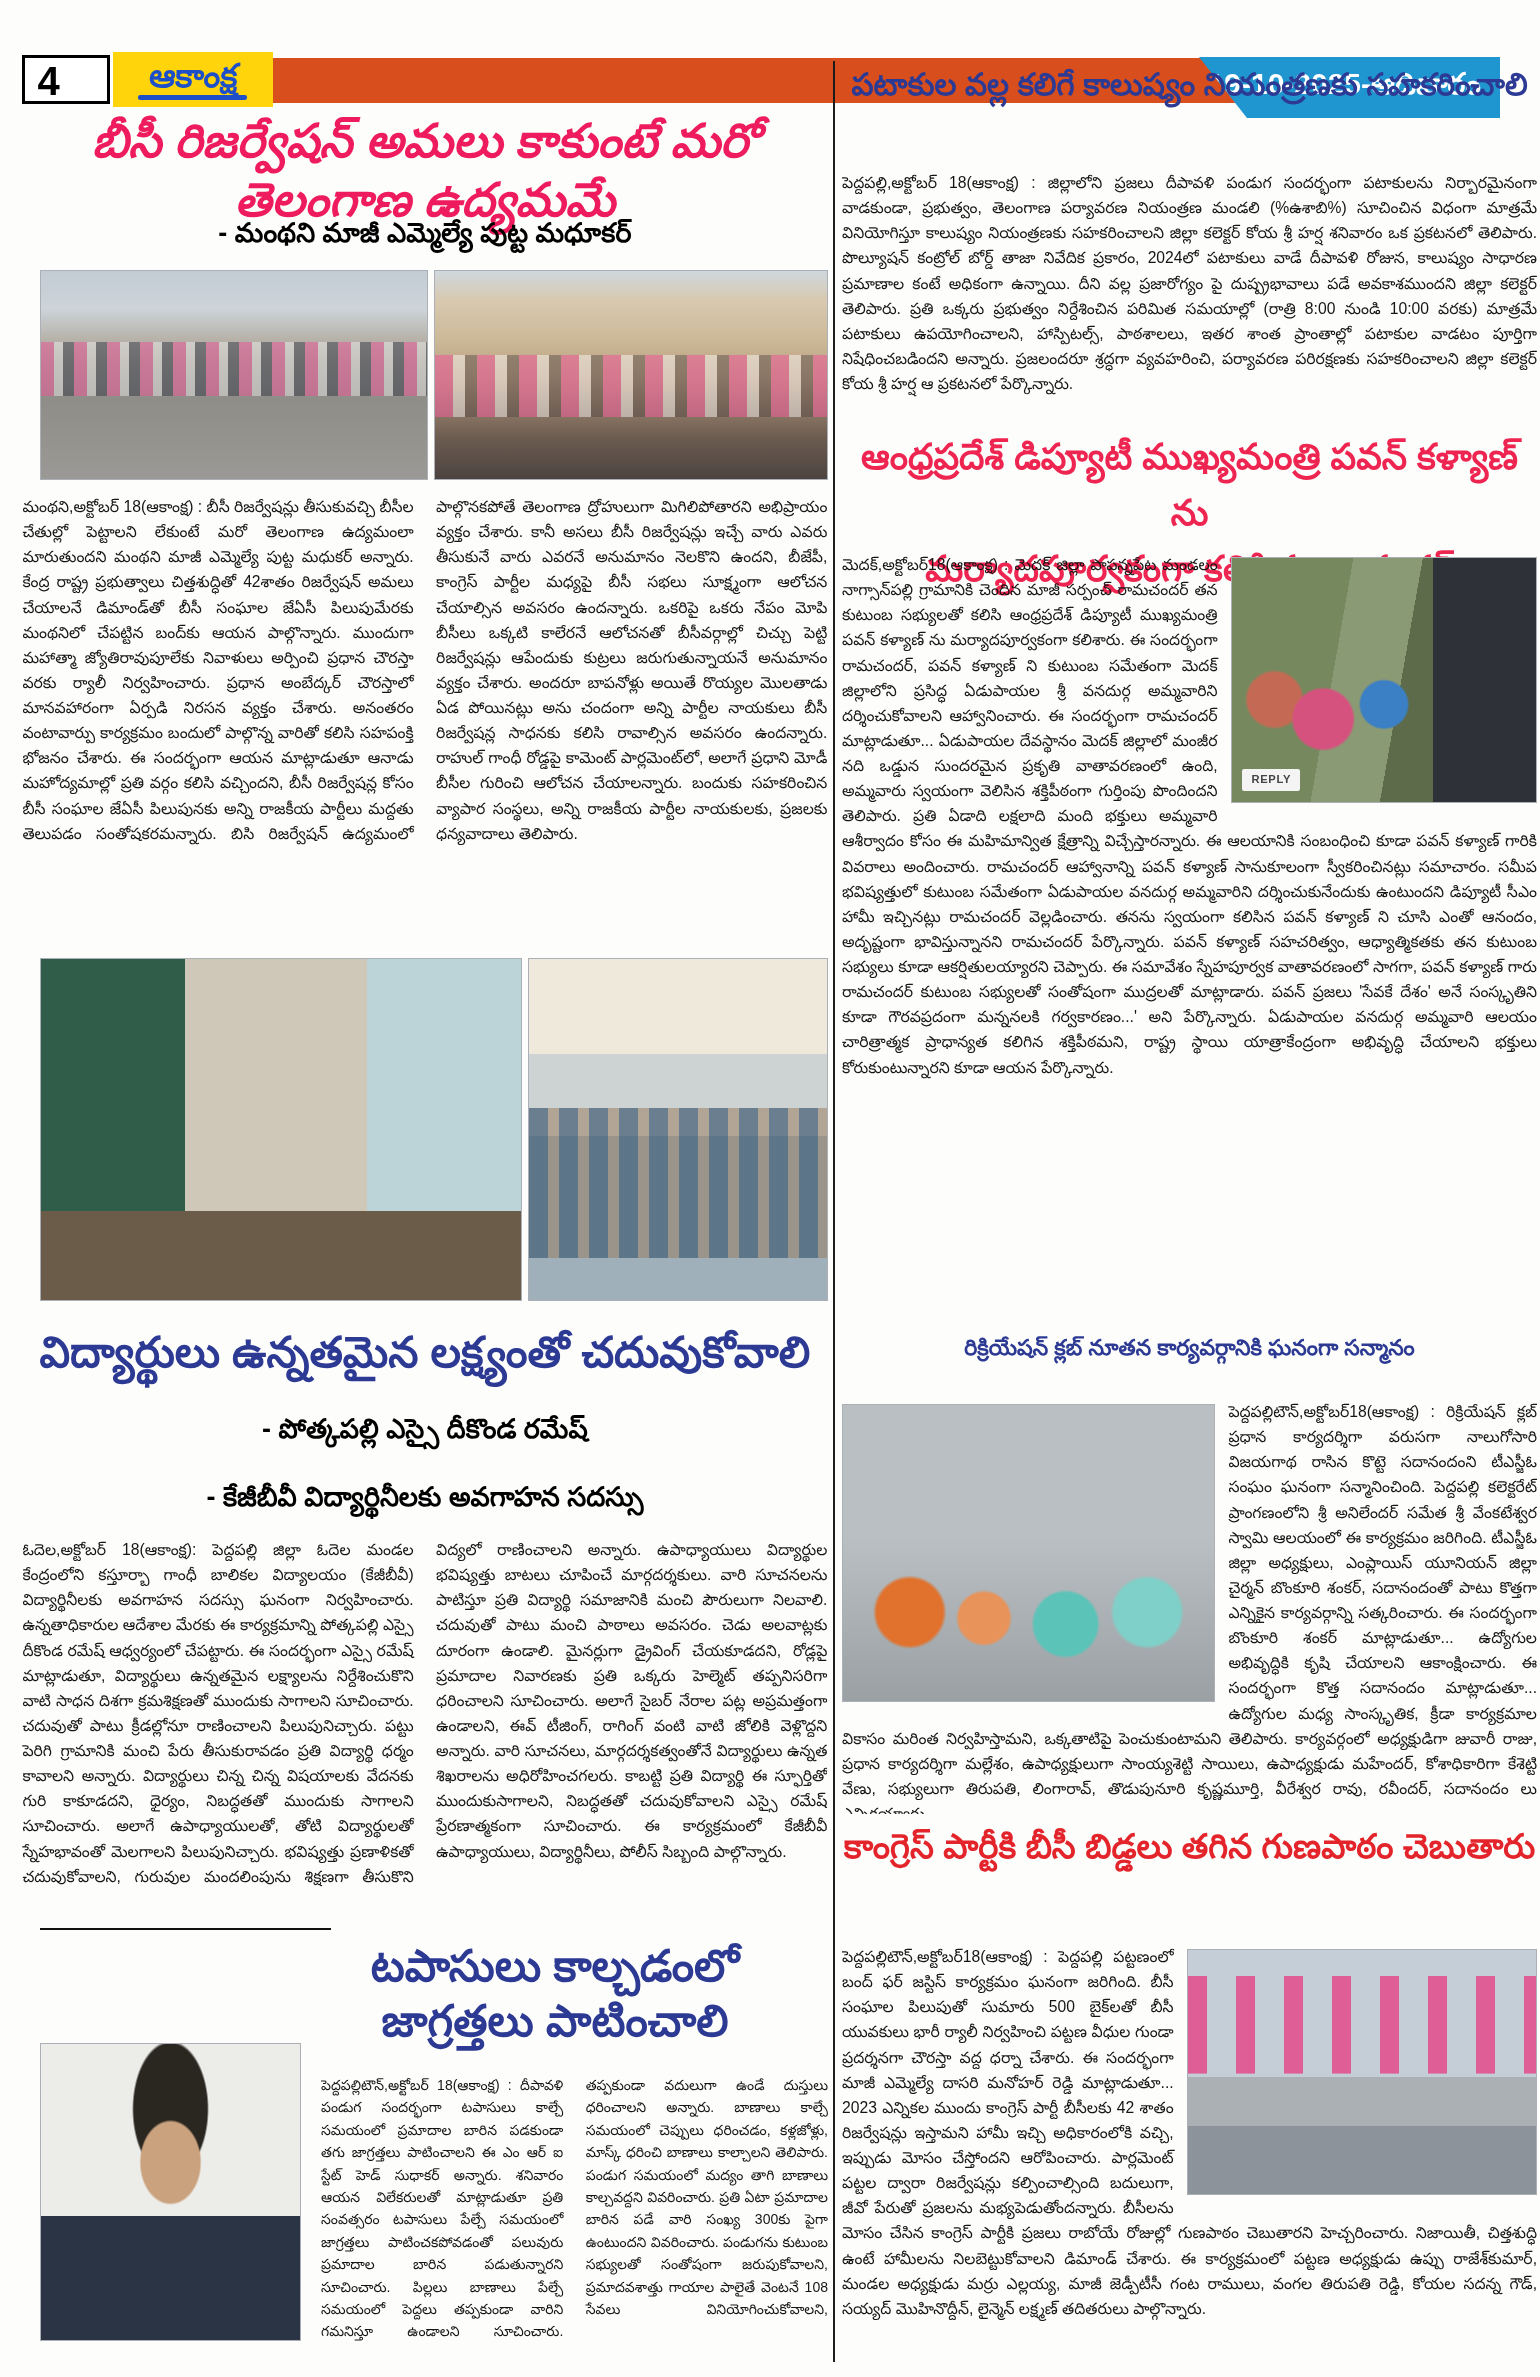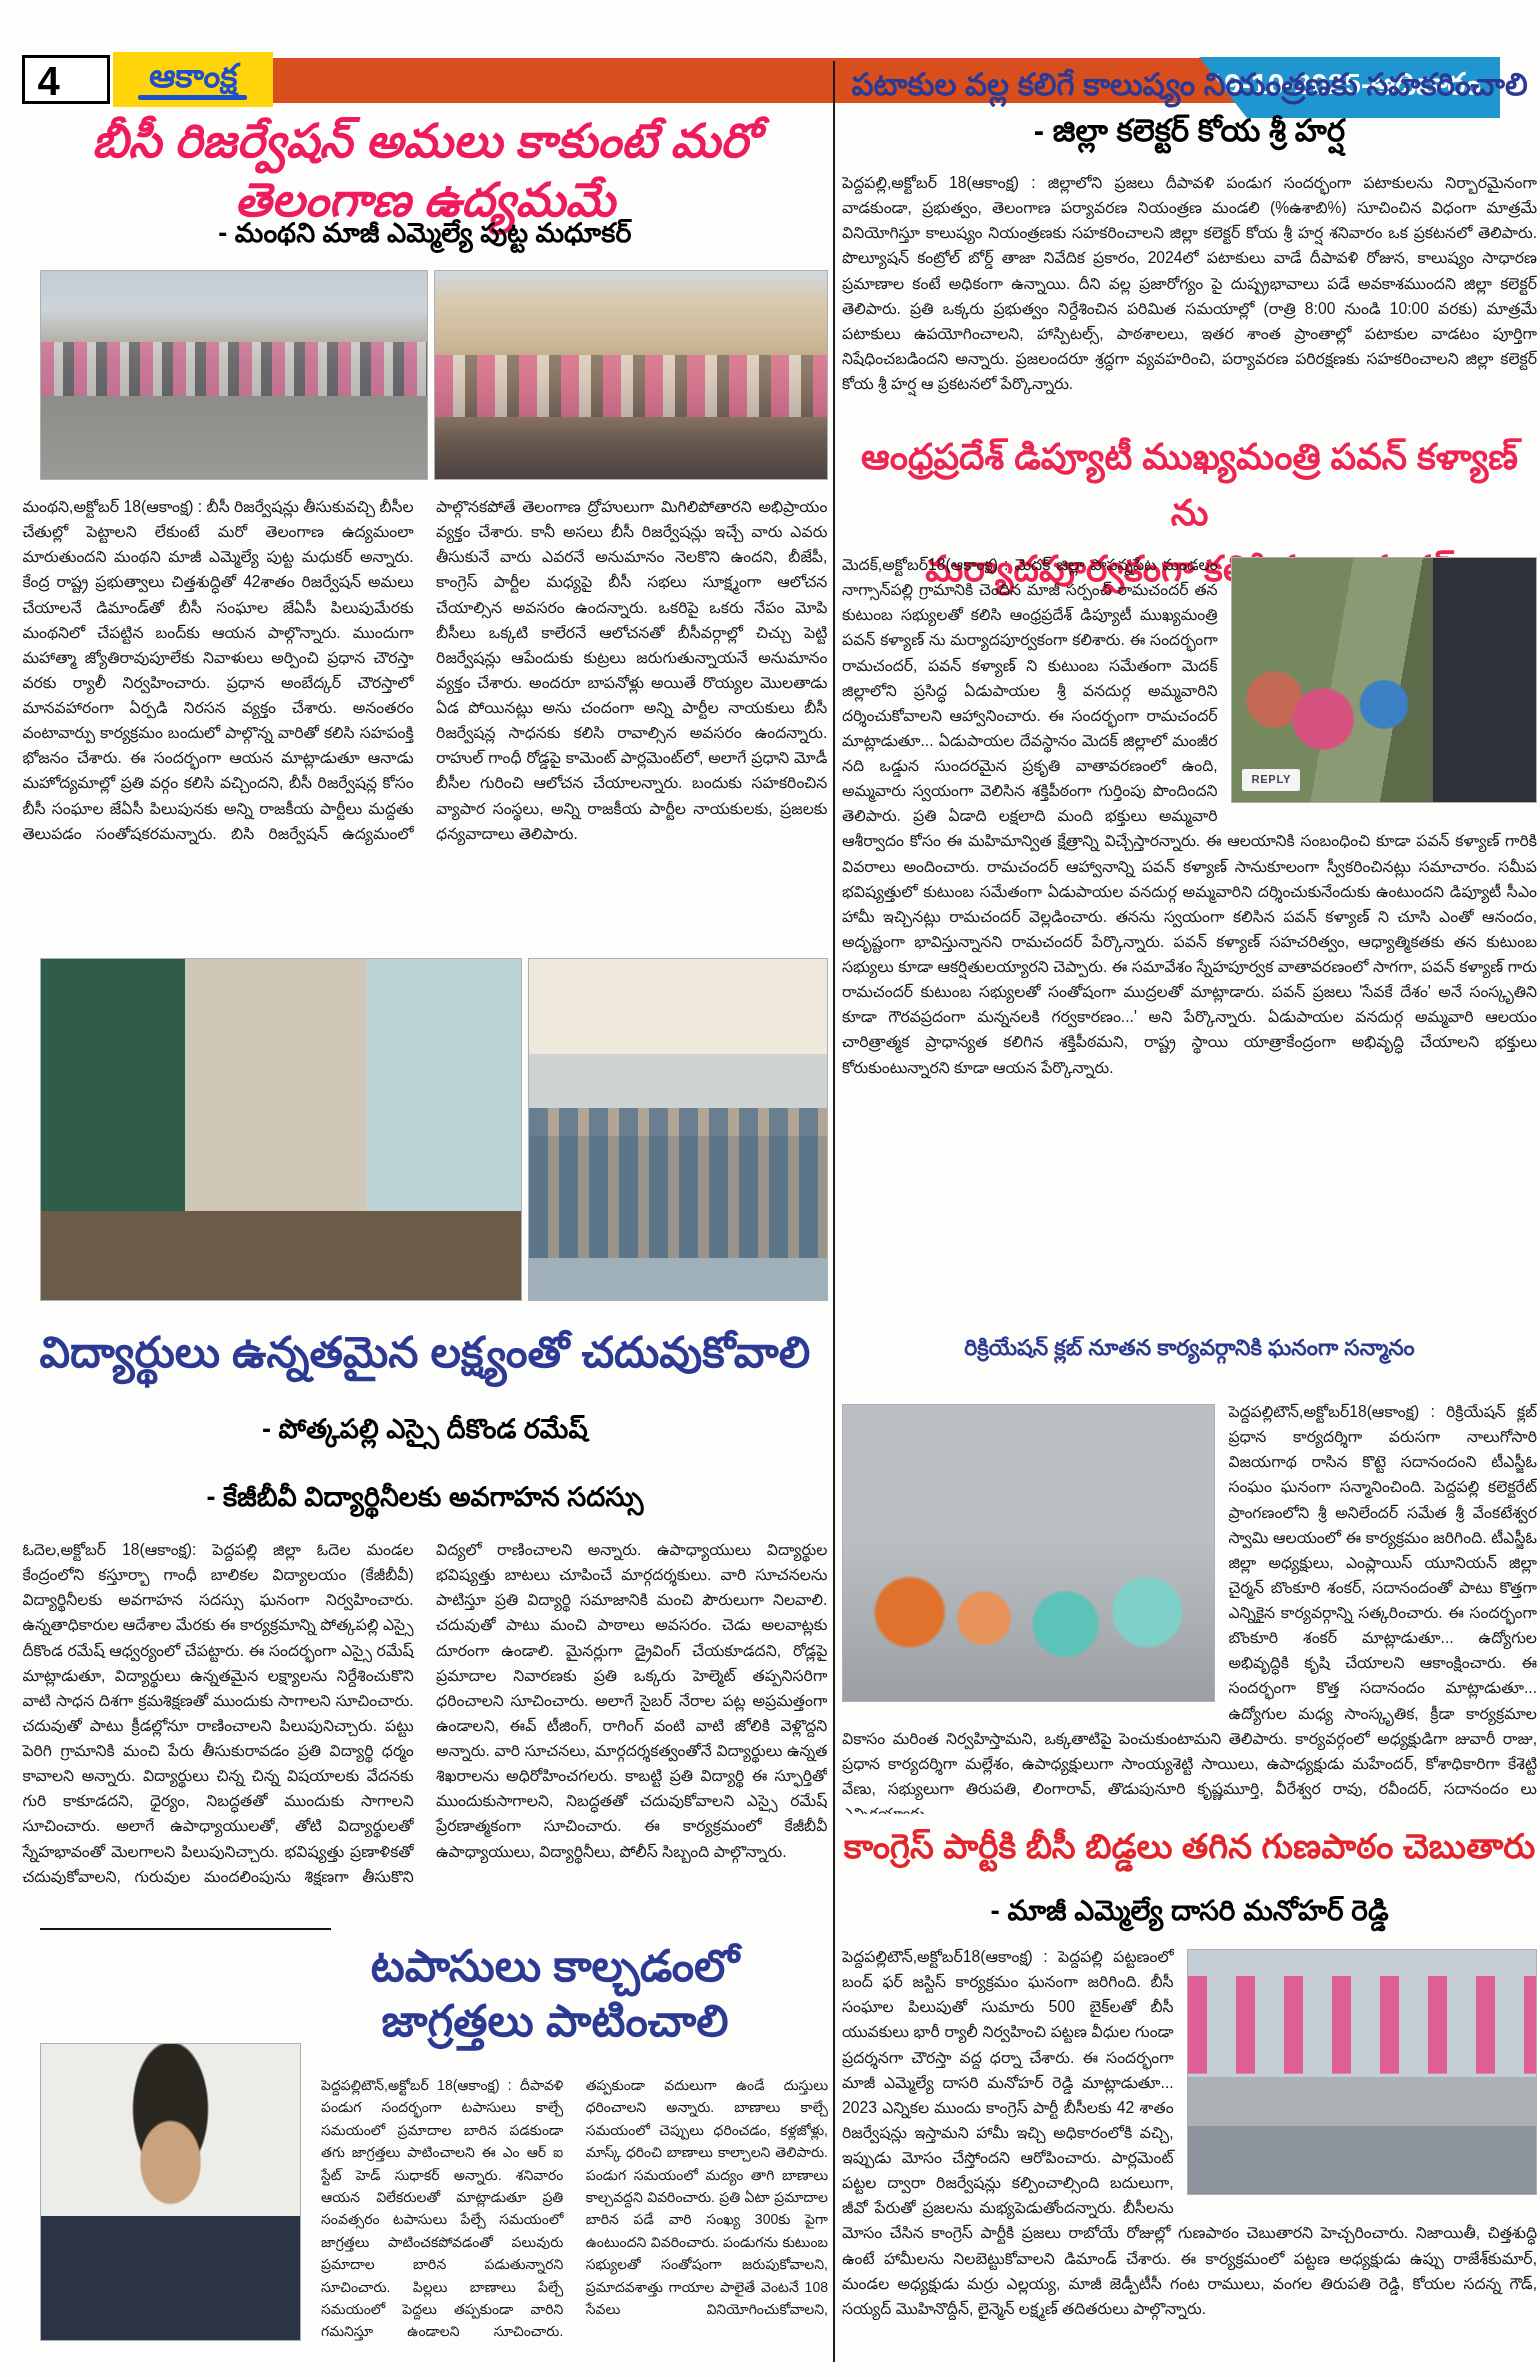--- a/index.html
+++ b/index.html
@@ -104,41 +104,39 @@
   <div class="abs byline" style="left:22.4px;top:1414px;width:805px;font-size:27px;">- పోత్కపల్లి ఎస్సై దీకొండ రమేష్</div>
   <div class="abs bodytxt cols2" style="left:22.4px;top:1537px;width:805px;height:380px;">ఓదెల,అక్టోబర్ 18(ఆకాంక్ష): పెద్దపల్లి జిల్లా ఓదెల మండల కేంద్రంలోని కస్తూర్బా గాంధీ బాలికల విద్యాలయం (కేజీబీవీ) విద్యార్థినీలకు అవగాహన సదస్సు ఘనంగా నిర్వహించారు. ఉన్నతాధికారుల ఆదేశాల మేరకు ఈ కార్యక్రమాన్ని పోత్కపల్లి ఎస్సై దీకొండ రమేష్ ఆధ్వర్యంలో చేపట్టారు. ఈ సందర్భంగా ఎస్సై రమేష్ మాట్లాడుతూ, విద్యార్థులు ఉన్నతమైన లక్ష్యాలను నిర్దేశించుకొని వాటి సాధన దిశగా క్రమశిక్షణతో ముందుకు సాగాలని సూచించారు. చదువుతో పాటు క్రీడల్లోనూ రాణించాలని పిలుపునిచ్చారు. పట్టు పెరిగి గ్రామానికి మంచి పేరు తీసుకురావడం ప్రతి విద్యార్థి ధర్మం కావాలని అన్నారు. విద్యార్థులు చిన్న చిన్న విషయాలకు వేదనకు గురి కాకూడదని, ధైర్యం, నిబద్ధతతో ముందుకు సాగాలని సూచించారు. అలాగే ఉపాధ్యాయులతో, తోటి విద్యార్థులతో స్నేహభావంతో మెలగాలని పిలుపునిచ్చారు. భవిష్యత్తు ప్రణాళికతో చదువుకోవాలని, గురువుల మందలింపును శిక్షణగా తీసుకొని విద్యలో రాణించాలని అన్నారు. ఉపాధ్యాయులు విద్యార్థుల భవిష్యత్తు బాటలు చూపించే మార్గదర్శకులు. వారి సూచనలను పాటిస్తూ ప్రతి విద్యార్థి సమాజానికి మంచి పౌరులుగా నిలవాలి. చదువుతో పాటు మంచి పాఠాలు అవసరం. చెడు అలవాట్లకు దూరంగా ఉండాలి. మైనర్లుగా డ్రైవింగ్ చేయకూడదని, రోడ్లపై ప్రమాదాల నివారణకు ప్రతి ఒక్కరు హెల్మెట్ తప్పనిసరిగా ధరించాలని సూచించారు. అలాగే సైబర్ నేరాల పట్ల అప్రమత్తంగా ఉండాలని, ఈవ్ టీజింగ్, రాగింగ్ వంటి వాటి జోలికి వెళ్లొద్దని అన్నారు. వారి సూచనలు, మార్గదర్శకత్వంతోనే విద్యార్థులు ఉన్నత శిఖరాలను అధిరోహించగలరు. కాబట్టి ప్రతి విద్యార్థి ఈ స్ఫూర్తితో ముందుకుసాగాలని, నిబద్ధతతో చదువుకోవాలని ఎస్సై రమేష్ ప్రేరణాత్మకంగా సూచించారు. ఈ కార్యక్రమంలో కేజీబీవీ ఉపాధ్యాయులు, విద్యార్థినీలు, పోలీస్ సిబ్బంది పాల్గొన్నారు.</div>
 
   <div class="abs hline" style="left:40px;top:1928px;width:291px;"></div>
 
   <div class="abs headline blue" style="left:298px;top:1938px;width:514px;font-size:44px;">టపాసులు కాల్చడంలో జాగ్రత్తలు పాటించాలి</div>
   <div class="abs photo p-portrait" style="left:40px;top:2043px;width:261px;height:298px;"></div>
   <div class="abs bodytxt cols2" style="left:321px;top:2074px;width:507px;height:289px;font-size:14px;">పెద్దపల్లిటౌన్,అక్టోబర్ 18(ఆకాంక్ష) : దీపావళి పండుగ సందర్భంగా టపాసులు కాల్చే సమయంలో ప్రమాదాల బారిన పడకుండా తగు జాగ్రత్తలు పాటించాలని ఈ ఎం ఆర్ ఐ స్టేట్ హెడ్ సుధాకర్ అన్నారు. శనివారం ఆయన విలేకరులతో మాట్లాడుతూ ప్రతి సంవత్సరం టపాసులు పేల్చే సమయంలో జాగ్రత్తలు పాటించకపోవడంతో పలువురు ప్రమాదాల బారిన పడుతున్నారని సూచించారు. పిల్లలు బాణాలు పేల్చే సమయంలో పెద్దలు తప్పకుండా వారిని గమనిస్తూ ఉండాలని సూచించారు. తప్పకుండా వదులుగా ఉండే దుస్తులు ధరించాలని అన్నారు. బాణాలు కాల్చే సమయంలో చెప్పులు ధరించడం, కళ్లజోళ్లు, మాస్క్ ధరించి బాణాలు కాల్చాలని తెలిపారు. పండుగ సమయంలో మద్యం తాగి బాణాలు కాల్చవద్దని వివరించారు. ప్రతి ఏటా ప్రమాదాల బారిన పడే వారి సంఖ్య 300కు పైగా ఉంటుందని వివరించారు. పండుగను కుటుంబ సభ్యులతో సంతోషంగా జరుపుకోవాలని, ప్రమాదవశాత్తు గాయాల పాలైతే వెంటనే 108 సేవలు వినియోగించుకోవాలని, రాష్ట్రవ్యాప్తంగా సిబ్బంది 24 గంటలు అందుబాటులో ఉంటారని వివరించారు.</div>
 
   <div class="abs headline blue" style="left:842px;top:66px;width:695px;font-size:31px;">పటాకుల వల్ల కలిగే కాలుష్యం నియంత్రణకు సహకరించాలి</div>
-  <div class="abs byline" style="left:842px;top:113px;width:695px;font-size:31px;">- జిల్లా కలెక్టర్ కోయ శ్రీ హర్ష</div>
   <div class="abs bodytxt" style="left:842px;top:170px;width:695px;height:250px;">పెద్దపల్లి,అక్టోబర్ 18(ఆకాంక్ష) : జిల్లాలోని ప్రజలు దీపావళి పండుగ సందర్భంగా పటాకులను నిర్బారమైనంగా వాడకుండా, ప్రభుత్వం, తెలంగాణ పర్యావరణ నియంత్రణ మండలి (%ఉశాబి%) సూచించిన విధంగా మాత్రమే వినియోగిస్తూ కాలుష్యం నియంత్రణకు సహకరించాలని జిల్లా కలెక్టర్ కోయ శ్రీ హర్ష శనివారం ఒక ప్రకటనలో తెలిపారు. పొల్యూషన్ కంట్రోల్ బోర్డ్ తాజా నివేదిక ప్రకారం, 2024లో పటాకులు వాడే దీపావళి రోజున, కాలుష్యం సాధారణ ప్రమాణాల కంటే అధికంగా ఉన్నాయి. దీని వల్ల ప్రజారోగ్యం పై దుష్ప్రభావాలు పడే అవకాశముందని జిల్లా కలెక్టర్ తెలిపారు. ప్రతి ఒక్కరు ప్రభుత్వం నిర్దేశించిన పరిమిత సమయాల్లో (రాత్రి 8:00 నుండి 10:00 వరకు) మాత్రమే పటాకులు ఉపయోగించాలని, హాస్పిటల్స్, పాఠశాలలు, ఇతర శాంత ప్రాంతాల్లో పటాకుల వాడటం పూర్తిగా నిషేధించబడిందని అన్నారు. ప్రజలందరూ శ్రద్ధగా వ్యవహరించి, పర్యావరణ పరిరక్షణకు సహకరించాలని జిల్లా కలెక్టర్ కోయ శ్రీ హర్ష ఆ ప్రకటనలో పేర్కొన్నారు.</div>
 
   <div class="abs headline crimson" style="left:842px;top:429px;width:695px;font-size:36px;line-height:1.55;">
     <div>ఆంధ్రప్రదేశ్ డిప్యూటీ ముఖ్యమంత్రి పవన్ కళ్యాణ్ ను</div>
     <div>మర్యాదపూర్వకంగా కలిసిన రాంచందర్</div>
   </div>
   <div class="abs bodytxt" style="left:842px;top:552px;width:695px;height:772px;">
     <div class="photo p-selfie fl-right" style="position:relative;width:306px;height:246px;">
       <span class="reply-chip">REPLY</span>
     </div>
     <span>మెదక్,అక్టోబర్18(ఆకాంక్ష) : మెదక్ జిల్లా పాపన్నపేట మండలం నాగ్సాన్‌పల్లి గ్రామానికి చెందిన మాజీ సర్పంచ్ రామచందర్ తన కుటుంబ సభ్యులతో కలిసి ఆంధ్రప్రదేశ్ డిప్యూటీ ముఖ్యమంత్రి పవన్ కళ్యాణ్ ను మర్యాదపూర్వకంగా కలిశారు. ఈ సందర్భంగా రామచందర్, పవన్ కళ్యాణ్ ని కుటుంబ సమేతంగా మెదక్ జిల్లాలోని ప్రసిద్ధ ఏడుపాయల శ్రీ వనదుర్గ అమ్మవారిని దర్శించుకోవాలని ఆహ్వానించారు. ఈ సందర్భంగా రామచందర్ మాట్లాడుతూ... ఏడుపాయల దేవస్థానం మెదక్ జిల్లాలో మంజీర నది ఒడ్డున సుందరమైన ప్రకృతి వాతావరణంలో ఉంది, అమ్మవారు స్వయంగా వెలిసిన శక్తిపీఠంగా గుర్తింపు పొందిందని తెలిపారు. ప్రతి ఏడాది లక్షలాది మంది భక్తులు అమ్మవారి ఆశీర్వాదం కోసం ఈ మహిమాన్విత క్షేత్రాన్ని విచ్చేస్తారన్నారు. ఈ ఆలయానికి సంబంధించి కూడా పవన్ కళ్యాణ్ గారికి వివరాలు అందించారు. రామచందర్ ఆహ్వానాన్ని పవన్ కళ్యాణ్ సానుకూలంగా స్వీకరించినట్లు సమాచారం. సమీప భవిష్యత్తులో కుటుంబ సమేతంగా ఏడుపాయల వనదుర్గ అమ్మవారిని దర్శించుకునేందుకు ఉంటుందని డిప్యూటీ సీఎం హామీ ఇచ్చినట్లు రామచందర్ వెల్లడించారు. తనను స్వయంగా కలిసిన పవన్ కళ్యాణ్ ని చూసి ఎంతో ఆనందం, అదృష్టంగా భావిస్తున్నానని రామచందర్ పేర్కొన్నారు. పవన్ కళ్యాణ్ సహచరిత్వం, ఆధ్యాత్మికతకు తన కుటుంబ సభ్యులు కూడా ఆకర్షితులయ్యారని చెప్పారు. ఈ సమావేశం స్నేహపూర్వక వాతావరణంలో సాగగా, పవన్ కళ్యాణ్ గారు రామచందర్ కుటుంబ సభ్యులతో సంతోషంగా ముద్రలతో మాట్లాడారు. పవన్ ప్రజలు 'సేవకే దేశం' అనే సంస్కృతిని కూడా గౌరవప్రదంగా మన్ననలకి గర్వకారణం...' అని పేర్కొన్నారు. ఏడుపాయల వనదుర్గ అమ్మవారి ఆలయం చారిత్రాత్మక ప్రాధాన్యత కలిగిన శక్తిపీఠమని, రాష్ట్ర స్థాయి యాత్రాకేంద్రంగా అభివృద్ధి చేయాలని భక్తులు కోరుకుంటున్నారని కూడా ఆయన పేర్కొన్నారు.</span>
   </div>
 
   <div class="abs headline blue" style="left:842px;top:1334px;width:695px;font-size:22px;">రిక్రియేషన్ క్లబ్ నూతన కార్యవర్గానికి ఘనంగా సన్మానం</div>
   <div class="abs bodytxt" style="left:842px;top:1399px;width:695px;height:415px;">
     <div class="photo p-temple fl-left" style="width:373px;height:298px;"></div>
     <span>పెద్దపల్లిటౌన్,అక్టోబర్18(ఆకాంక్ష) : రిక్రియేషన్ క్లబ్ ప్రధాన కార్యదర్శిగా వరుసగా నాలుగోసారి విజయగాథ రాసిన కొట్టె సదానందంని టీఎస్జీఓ సంఘం ఘనంగా సన్మానించింది. పెద్దపల్లి కలెక్టరేట్ ప్రాంగణంలోని శ్రీ అనిలేందర్ సమేత శ్రీ వేంకటేశ్వర స్వామి ఆలయంలో ఈ కార్యక్రమం జరిగింది. టీఎస్జీఓ జిల్లా అధ్యక్షులు, ఎంప్లాయిస్ యూనియన్ జిల్లా చైర్మన్ బొంకూరి శంకర్, సదానందంతో పాటు కొత్తగా ఎన్నికైన కార్యవర్గాన్ని సత్కరించారు. ఈ సందర్భంగా బొంకూరి శంకర్ మాట్లాడుతూ... ఉద్యోగుల అభివృద్ధికి కృషి చేయాలని ఆకాంక్షించారు. ఈ సందర్భంగా కొత్త సదానందం మాట్లాడుతూ... ఉద్యోగుల మధ్య సాంస్కృతిక, క్రీడా కార్యక్రమాల వికాసం మరింత నిర్వహిస్తామని, ఒక్కతాటిపై పెంచుకుంటామని తెలిపారు. కార్యవర్గంలో అధ్యక్షుడిగా జువారీ రాజు, ప్రధాన కార్యదర్శిగా మల్లేశం, ఉపాధ్యక్షులుగా సాంయ్యశెట్టి సాయిలు, ఉపాధ్యక్షుడు మహేందర్, కోశాధికారిగా కేశెట్టి వేణు, సభ్యులుగా తిరుపతి, లింగారావ్, తొడుపునూరి కృష్ణమూర్తి, వీరేశ్వర రావు, రవీందర్, సదానందం లు ఎన్నికయ్యారు.</span>
   </div>
 
   <div class="abs headline red" style="left:842px;top:1825px;width:695px;font-size:34px;">కాంగ్రెస్ పార్టీకి బీసీ బిడ్డలు తగిన గుణపాఠం చెబుతారు</div>
-  <div class="abs byline" style="left:842px;top:1895px;width:695px;font-size:28px;">- మాజీ ఎమ్మెల్యే దాసరి మనోహర్ రెడ్డి</div>
   <div class="abs bodytxt" style="left:842px;top:1944px;width:695px;height:417px;">
     <div class="photo p-bikes fl-right" style="width:350px;height:246px;"></div>
     <span>పెద్దపల్లిటౌన్,అక్టోబర్18(ఆకాంక్ష) : పెద్దపల్లి పట్టణంలో బంద్ ఫర్ జస్టిస్ కార్యక్రమం ఘనంగా జరిగింది. బీసీ సంఘాల పిలుపుతో సుమారు 500 బైక్‌లతో బీసీ యువకులు భారీ ర్యాలీ నిర్వహించి పట్టణ వీధుల గుండా ప్రదర్శనగా చౌరస్తా వద్ద ధర్నా చేశారు. ఈ సందర్భంగా మాజీ ఎమ్మెల్యే దాసరి మనోహర్ రెడ్డి మాట్లాడుతూ... 2023 ఎన్నికల ముందు కాంగ్రెస్ పార్టీ బీసీలకు 42 శాతం రిజర్వేషన్లు ఇస్తామని హామీ ఇచ్చి అధికారంలోకి వచ్చి, ఇప్పుడు మోసం చేస్తోందని ఆరోపించారు. పార్లమెంట్ పట్టల ద్వారా రిజర్వేషన్లు కల్పించాల్సింది బదులుగా, జీవో పేరుతో ప్రజలను మభ్యపెడుతోందన్నారు. బీసీలను మోసం చేసిన కాంగ్రెస్ పార్టీకి ప్రజలు రాబోయే రోజుల్లో గుణపాఠం చెబుతారని హెచ్చరించారు. నిజాయితీ, చిత్తశుద్ధి ఉంటే హామీలను నిలబెట్టుకోవాలని డిమాండ్ చేశారు. ఈ కార్యక్రమంలో పట్టణ అధ్యక్షుడు ఉప్పు రాజేశ్‌కుమార్, మండల అధ్యక్షుడు మర్రు ఎల్లయ్య, మాజీ జెడ్పీటీసీ గంట రాములు, వంగల తిరుపతి రెడ్డి, కోయల సదన్న గౌడ్, సయ్యద్ మొహినొద్దీన్, లైన్మెన్ లక్ష్మణ్ తదితరులు పాల్గొన్నారు.</span>
   </div>
 
 </div>
 
 
 </body></html>

